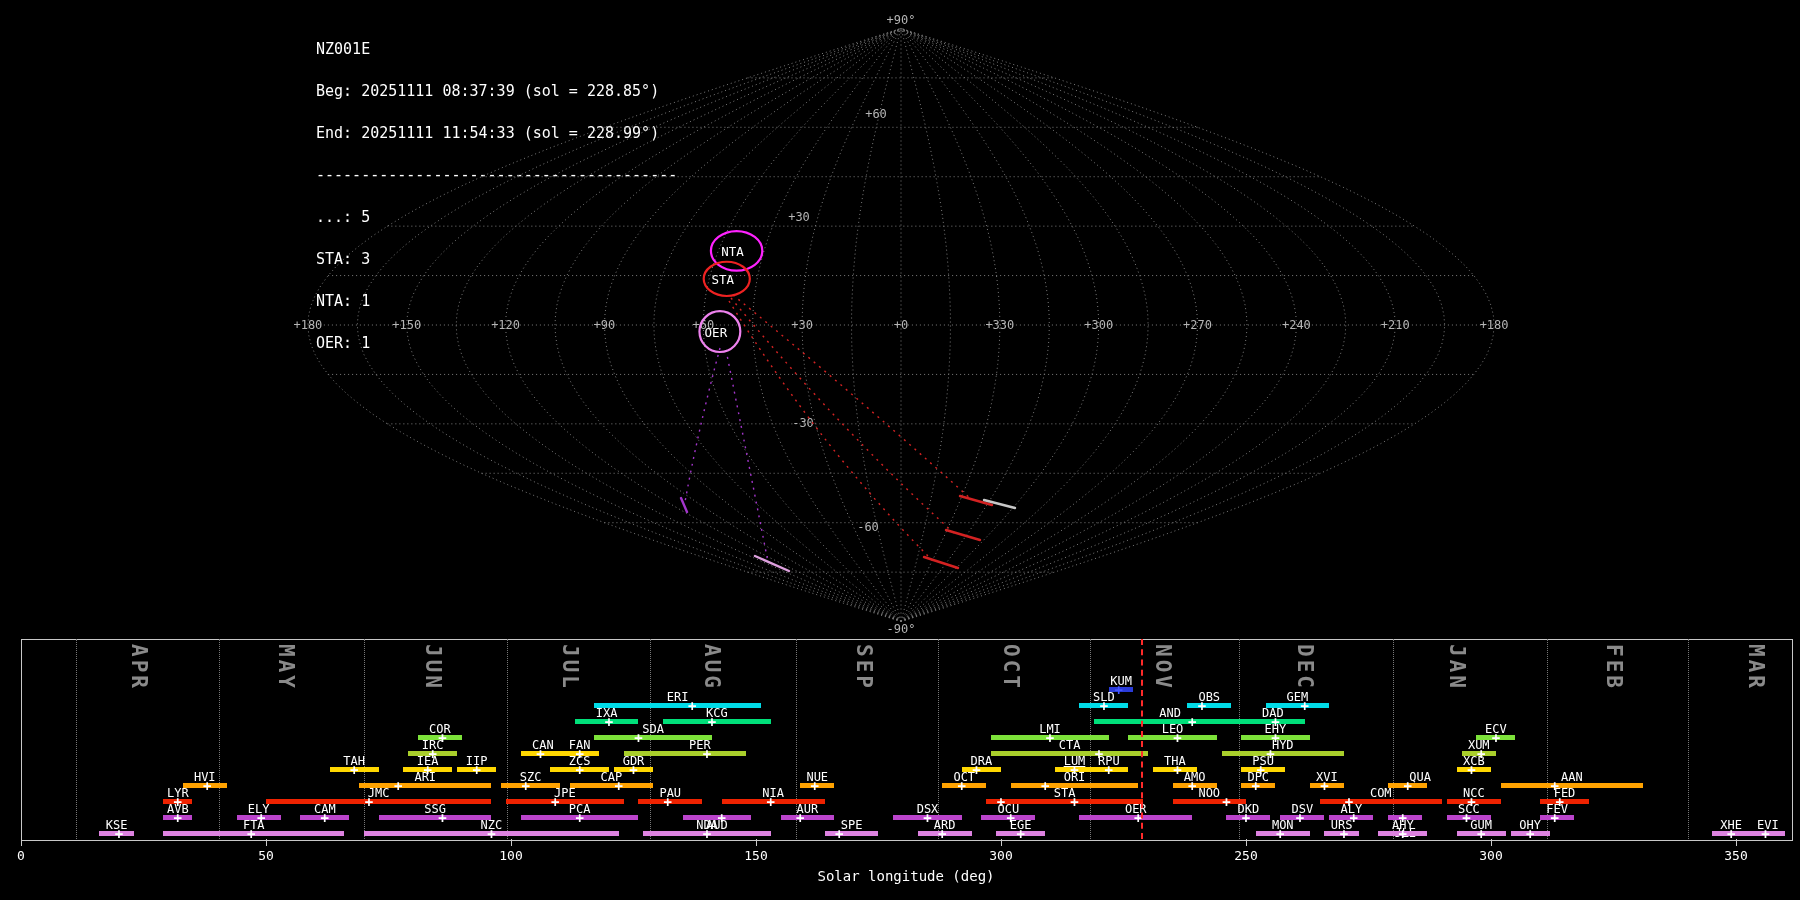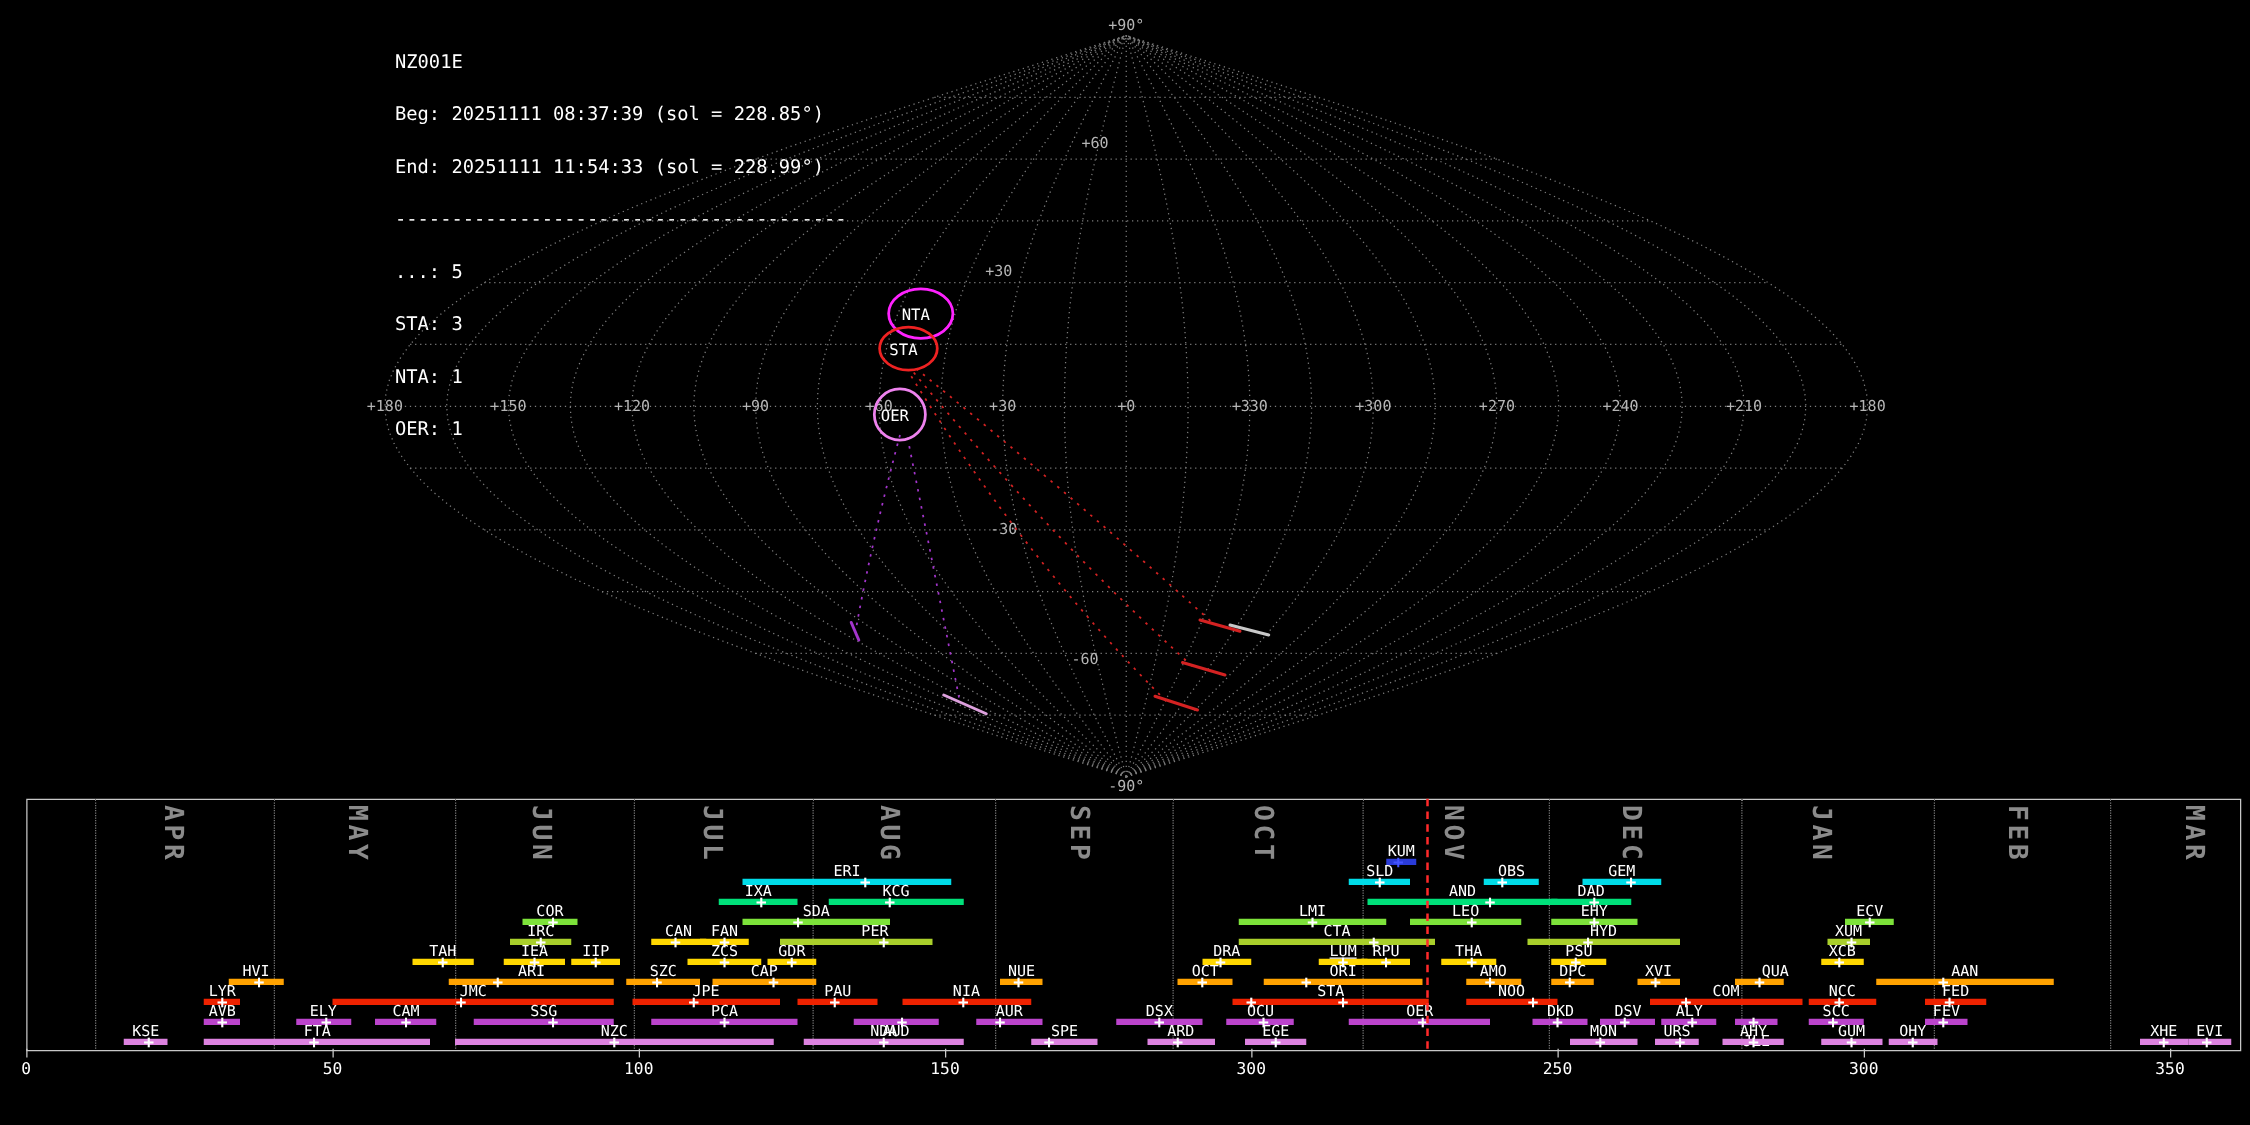--- a/index.html
+++ b/index.html
@@ -114,20 +114,21 @@
       <ellipse cx="736.6141147802667" cy="250.8625" rx="25.701" ry="19.77" stroke="#ff22ff" stroke-width="2.2" fill="none"></ellipse>
       <text x="732.6141147802667" y="255.8625" class="rlabel">NTA</text>
       <ellipse cx="726.7567192146722" cy="278.87" rx="23.064999999999998" ry="17.134" stroke="#ee2222" stroke-width="2.2" fill="none"></ellipse>
       <text x="722.7567192146722" y="283.87" class="rlabel">STA</text>
       <ellipse cx="719.8853973734643" cy="331.59" rx="20.429" ry="20.429" stroke="#ee82ee" stroke-width="2.2" fill="none"></ellipse>
       <text x="715.8853973734643" y="336.59" class="rlabel">OER</text>
     </svg>
 
   <div id="timeline">
     <div class="chart-box"></div>
+    <div class="xlabel">Solar longitude (deg)</div>
   <div class="month-line" style="left: 75.88px;"></div>
       <div class="month-label" style="left: 150.6px;">APR</div>
       <div class="month-line" style="left: 218.96px;"></div>
       <div class="month-label" style="left: 297.6px;">MAY</div>
       <div class="month-line" style="left: 364.49px;"></div>
       <div class="month-label" style="left: 444.6px;">JUN</div>
       <div class="month-line" style="left: 506.59px;"></div>
       <div class="month-label" style="left: 581.8px;">JUL</div>
       <div class="month-line" style="left: 650.16px;"></div>
       <div class="month-label" style="left: 723.9px;">AUG</div>

